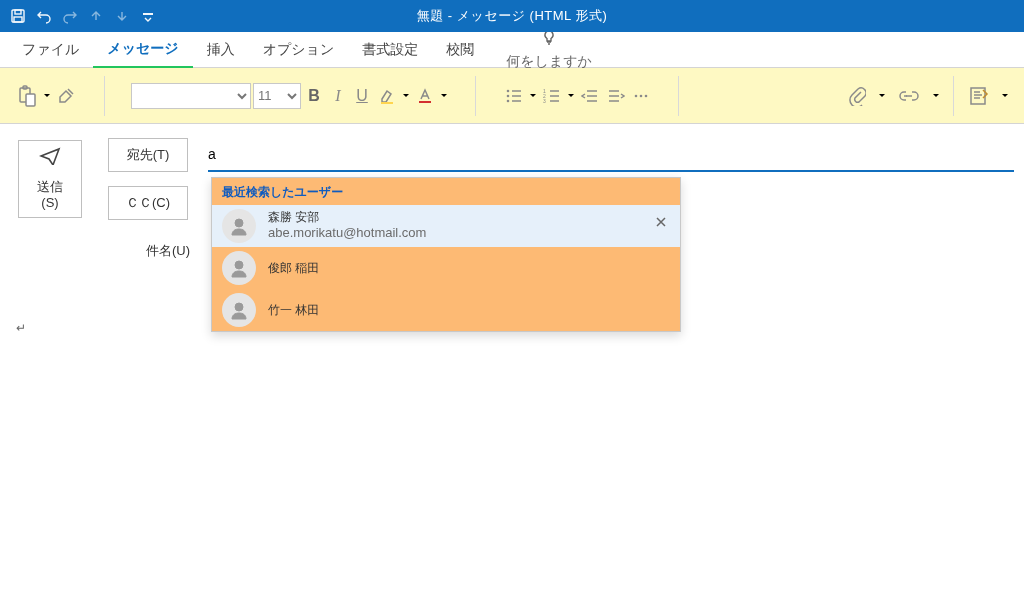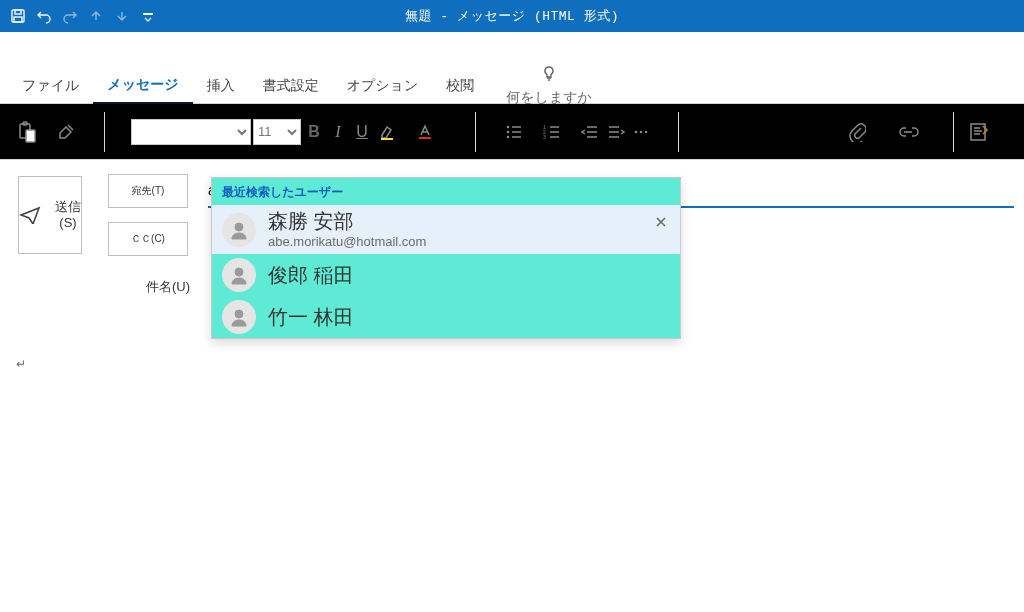--- a/index.html
+++ b/index.html
@@ -3,63 +3,63 @@
 <meta charset="utf-8">
 <style>
 * { margin:0; padding:0; box-sizing:border-box; font-family:"Yu Gothic UI","Segoe UI",Meiryo,sans-serif; }
 html,body { width:1024px; height:612px; background:#fff; overflow:hidden; }
 
 
 .titlebar { height:32px; background:#106ebe; color:#fff; display:flex; align-items:center; font-size:13px; position:relative; }
 .titlebar .qat { display:flex; align-items:center; height:100%; padding-left:6px; gap:2px; }
 .titlebar .qat .qbtn { width:24px; height:28px; display:flex; align-items:center; justify-content:center; opacity:.95; }
 .titlebar .qat .qbtn.dim { opacity:.5; }
-.titlebar .title { position:absolute; left:0; right:0; text-align:center; pointer-events:none; letter-spacing:.5px;font-family:Liberation Mono, monospace; }
+.titlebar .title { position:absolute; left:0; right:0; text-align:center; pointer-events:none; letter-spacing:.5px; }
 .titlebar svg { stroke:#fff; fill:none; stroke-width:1.4; }
 
 
-.tabs { height:36px; border-bottom:1px solid #d4d4d4; display:flex; align-items:center; padding-left:8px; gap:0; font-size:14px; color:#444;margin-top:36px; }
+.tabs { height:36px; border-bottom:1px solid #d4d4d4; display:flex; align-items:center; padding-left:8px; gap:0; font-size:14px; color:#444; }
 .tabs .tab { padding:0 14px; height:36px; display:flex; align-items:center; cursor:default; }
-.tabs .tab.active { color:#106ebe; font-weight:600; border-bottom:2px solid #0f172a; }
+.tabs .tab.active { color:#106ebe; font-weight:600; border-bottom:2px solid #22c55e; }
 .tabs .tell { display:flex; align-items:center; gap:8px; color:#666; margin-left:18px;flex-direction:column; }
 .tabs .tell svg { stroke:#666; fill:none; stroke-width:1.4; }
 
 
-.ribbon { height:56px; background:#000000; border-bottom:1px solid #d4d4d4; display:flex; align-items:center; padding:0 8px; gap:16px; color:#6b6b6b; position:relative; }
+.ribbon { height:56px; background:#fef9c3; border-bottom:1px solid #d4d4d4; display:flex; align-items:center; padding:0 8px; gap:16px; color:#6b6b6b; position:relative; }
 .ribbon .grp { display:flex; align-items:center; gap:2px; padding:0 6px; height:100%; }
 .ribbon .sep { width:1px; height:40px; background:#d9d9d9; margin:0 4px; }
 .ribbon .btn { min-width:22px; height:30px; display:flex; align-items:center; justify-content:center; padding:0 3px; color:#8a8a8a; }
 .ribbon .btn svg { stroke:#8a8a8a; fill:none; stroke-width:1.5; }
 .ribbon select.fake { height:26px; border:1px solid #c8c8c8; background:#fff; color:#777; font-size:13px; }
 .ribbon .font-name { width:120px; }
 .ribbon .font-size { width:48px; }
 .ribbon .caret { width:10px; display:flex; align-items:center; justify-content:center; }
 .ribbon .right { margin-left:auto; display:flex; align-items:center; gap:8px; padding-right:6px; }
 
 
 .compose { padding:14px 10px 0 18px; display:grid; grid-template-columns:72px 82px 1fr; column-gap:18px; row-gap:14px; align-items:center; }
-.send { grid-row:1 / span 2; width:64px; height:78px; border:1px solid #bfbfbf; background:#fff; display:flex; flex-direction:row; align-items:center; justify-content:center; gap:14px; font-size:13px; color:#333; }
+.send { grid-row:1 / span 2; width:64px; height:78px; border:1px solid #bfbfbf; background:#fff; display:flex; flex-direction:column; align-items:center; justify-content:center; gap:14px; font-size:13px; color:#333; }
 .send svg { stroke:#444; fill:none; stroke-width:1.6; }
-.hdr-btn { width:80px; height:34px; border:1px solid #bfbfbf; background:#fff; display:flex; align-items:center; justify-content:center; font-size:10px; color:#333; }
+.hdr-btn { width:80px; height:34px; border:1px solid #bfbfbf; background:#fff; display:flex; align-items:center; justify-content:center; font-size:13px; color:#333; }
 .hdr-input { height:34px; border:none; border-bottom:1px solid transparent; font-size:14px; outline:none; width:100%; }
 .hdr-input.to { border-bottom:2px solid #106ebe; }
 .subject-label { grid-column:2; font-size:13px; color:#333; text-align:right; }
 .hdr-row3-input { grid-column:3; }
 .body-area { padding:50px 10px 0 16px; color:#666; }
 .body-area .ret { font-size:12px; }
 
 
-.popup { position:absolute; left:211px; top:177px; width:470px; background:#5eead4; border:1px solid #c8c8c8; box-shadow:0 4px 10px rgba(0,0,0,.15); font-size:13px; }
+.popup { position:absolute; left:211px; top:177px; width:470px; background:#fdba74; border:1px solid #c8c8c8; box-shadow:0 4px 10px rgba(0,0,0,.15); font-size:13px; }
 .popup .hdr { color:#0f5bbf; font-weight:600; padding:6px 10px 4px; font-size:12px; }
 .popup .item { display:flex; align-items:center; gap:12px; padding:4px 10px; position:relative; }
 .popup .item.sel { background:#e6f0fa; }
 .popup .avatar { width:34px; height:34px; border-radius:50%; background:#e5e5e5; display:flex; align-items:center; justify-content:center; }
 .popup .avatar svg { stroke:#9a9a9a; fill:#9a9a9a; }
 .popup .txt { line-height:1.25; }
-.popup .name { color:#333; font-size:20px; }
+.popup .name { color:#333; font-size:12px; }
 .popup .email { color:#6b6b6b; font-size:13px; }
 .popup .close { position:absolute; right:10px; top:8px; width:18px; height:18px; display:flex; align-items:center; justify-content:center; }
 .popup .close svg { stroke:#666; stroke-width:1.5; fill:none; }
 </style>
 </head>
 <body>
 
 <div class="titlebar">
   <div class="qat">
     <div class="qbtn">
@@ -96,22 +96,22 @@
         </svg>
       </div>
   </div>
   <div class="title">無題  -  メッセージ (HTML 形式)</div>
 </div>
 
 <div class="tabs">
   <div class="tab">ファイル</div>
   <div class="tab active">メッセージ</div>
   <div class="tab">挿入</div>
+  <div class="tab">オプション</div>
   <div class="tab">書式設定</div>
-  <div class="tab">オプション</div>
   <div class="tab">校閲</div>
   <div class="tell">
     <svg width="16" height="16" viewBox="0 0 16 16">
         <path d="M8 2a4 4 0 0 0-2 7.5V12h4v-2.5A4 4 0 0 0 8 2zM6 13h4M7 15h2"></path>
       </svg>
     <span>何をしますか</span>
   </div>
 </div>
 
 <div class="ribbon">

